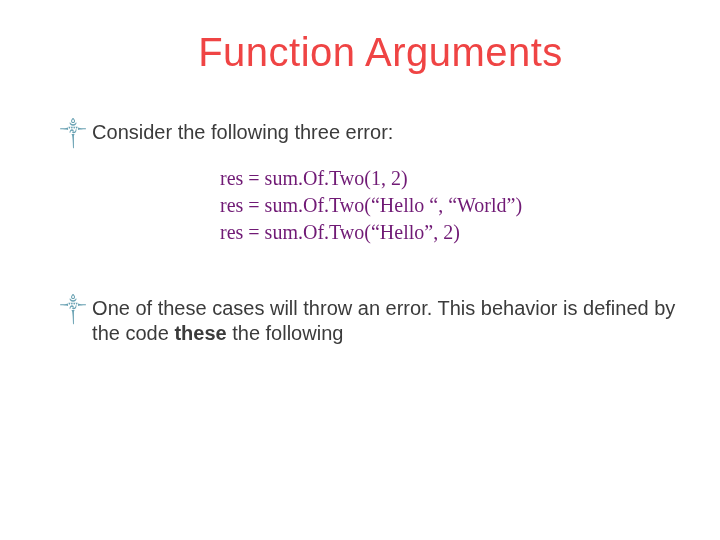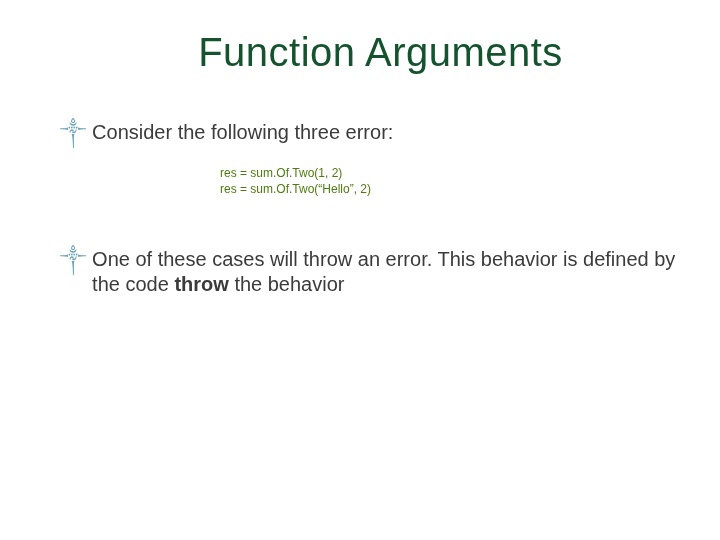--- a/index.html
+++ b/index.html
@@ -19,21 +19,21 @@
     box-sizing: border-box;
   }
   .title {
     position: absolute;
     top: 30px;
     left: 0;
     right: 0;
     text-align: center;
     font-size: 40px;
     font-weight: 400;
-    color: #14532d;
+    color: #ef4444;
     letter-spacing: 0.5px;
     margin-left: 41px;
   }
   .body {
     position: absolute;
     top: 120px;
     left: 60px;
     right: 40px;
   }
   .bullet {
@@ -49,49 +49,50 @@
     font-size: 20px;
     margin-right: 6px;
     line-height: 1.25;
     flex: 0 0 auto;
   }
   .bullet .text {
     flex: 1 1 auto;
   }
   .code-block {
     margin: 20px 0 50px 160px;
-    font-family: Liberation Sans, sans-serif;
-    font-size: 12px;
+    font-family: Liberation Serif, serif;
+    font-size: 20px;
     line-height: 1.35;
-    color: #4d7c0f;
+    color: #701a75;
   }
   .code-line { white-space: pre; }
   .bold { font-weight: 700; }
 </style>
 </head>
 <body>
 
 <div class="slide">
 
   <div class="title">Function Arguments</div>
 
   <div class="body">
 
     <div class="bullet">
       <span class="glyph">༒</span>
       <span class="text">Consider the following three error:</span>
     </div>
 
     <div class="code-block">
       <div class="code-line">res = sum.Of.Two(1, 2)</div>
+      <div class="code-line">res = sum.Of.Two(“Hello “, “World”)</div>
       <div class="code-line">res = sum.Of.Two(“Hello”, 2)</div>
     </div>
 
     <div class="bullet">
       <span class="glyph">༒</span>
       <span class="text">
-        <span>One of these cases will throw an error. This behavior is defined by the code </span><span class="bold">throw</span><span> the behavior</span>
+        <span>One of these cases will throw an error. This behavior is defined by the code </span><span class="bold">these</span><span> the following</span>
       </span>
     </div>
 
   </div>
 
 </div>
 
 </body></html>

